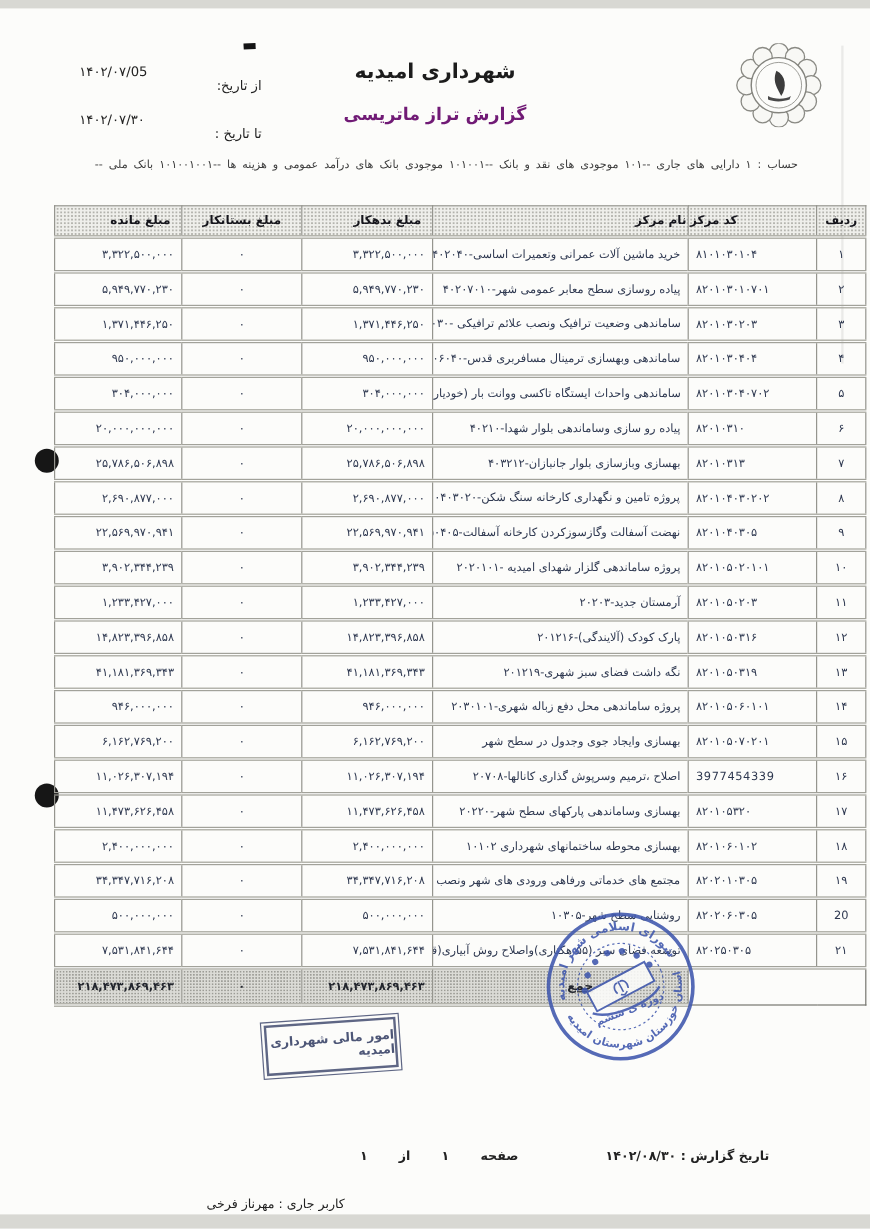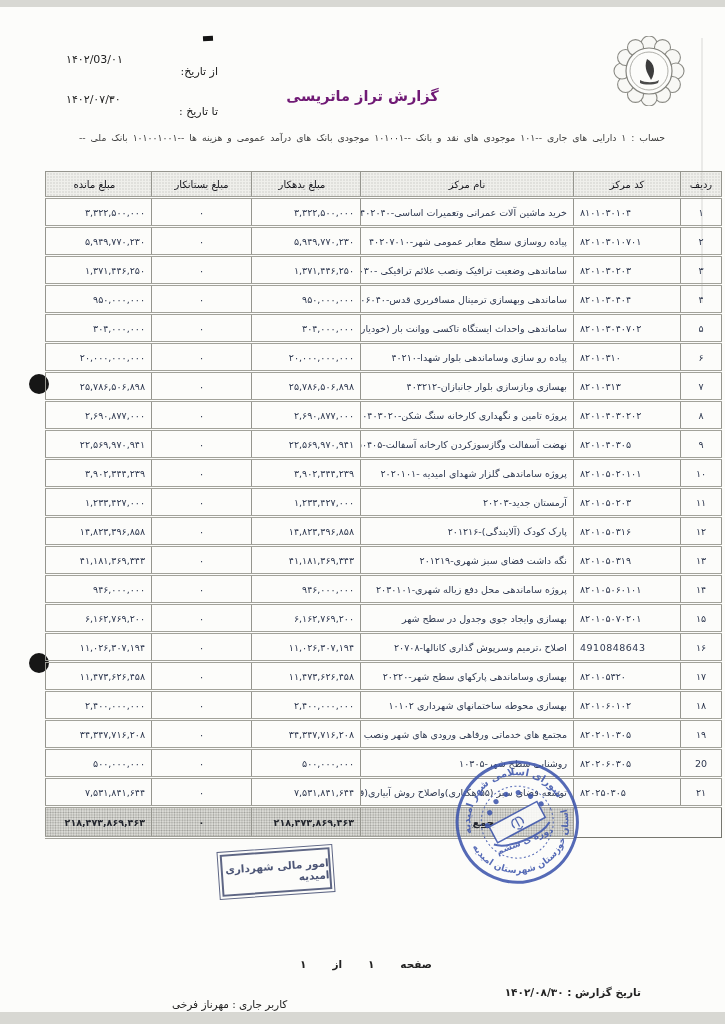--- a/index.html
+++ b/index.html
@@ -27,24 +27,24 @@
   .acct{position:absolute;right:60px;top:128px;width:590px;text-align:right;font-size:9.3px;color:#3d3d3d;line-height:20px;word-spacing:2px;margin-left:47px;}
 
   
   table.bal{
     position:absolute;left:45px;top:171px;width:642px;
     border-collapse:collapse;table-layout:fixed;direction:rtl;
     border:1.5px solid #76766f;
   }
   .bal th,.bal td{border:1px solid #95958e;border-bottom:3px double #a2a29a;overflow:hidden;white-space:nowrap;}
   .bal th{
-    height:22px;font-size:10px;font-weight:normal;color:#15151c;
+    height:22px;font-size:10px;font-weight:bold;color:#15151c;
     background-color:rgba(205,205,198,.28);
     background-image:radial-gradient(circle,rgba(120,120,112,.5) .6px,transparent .95px);
-    background-size:3px 3px;text-align:center;
+    background-size:3px 3px;
   }
   .bal td{height:24px;font-size:9.5px;color:#2e3850;padding:1px 6px;}
   .c0{width:38px;text-align:center;}
   .c1{width:104px;text-align:left;letter-spacing:.5px;}
   .c2{width:210px;text-align:right;color:#222b40;font-size:9.7px;}
   .c3{width:98px;text-align:right;padding-right:9px;}
   .c4{width:97px;text-align:center;}
   .c5{width:95px;text-align:right;padding-right:9px;}
   tr.total-row td{height:26px;font-weight:bold;color:#23262e;}
   td.tot{
@@ -59,21 +59,21 @@
   .stamp-rect{
     position:absolute;left:221px;top:851px;width:106px;height:38px;
     border:2px solid #4d5678;outline:1px solid #4d5678;outline-offset:2px;
     transform:rotate(-4deg);display:flex;align-items:center;justify-content:center;
     color:#3b4569;font-size:10.5px;font-weight:bold;opacity:.9;
   }
   .stamp-circle{position:absolute;left:440px;top:744px;transform:rotate(-22deg);opacity:.88;}
 
   
   .footer-item{position:absolute;font-size:10.5px;color:#222;}
-  .f-report{right:84px;top:958px;font-weight:bold;margin-top:28px;}
+  .f-report{right:84px;top:958px;font-weight:bold;}
   .f-page{left:300px;top:958px;width:132px;display:flex;justify-content:space-between;font-weight:bold;}
   .f-user{left:172px;top:998px;font-weight:normal;}
 </style>
 </head>
 <body>
 
 <div class="page">
 
   <div class="scan-edge-top"></div>
   <div class="scan-line-right"></div>
@@ -97,25 +97,26 @@
           <circle cx="-23.4" cy="-13.5" r="8"></circle>
           <circle cx="-13.5" cy="-23.4" r="8"></circle>
       </g>
       <circle cx="0" cy="0" r="23" fill="#fcfcfa" stroke="#84847e" stroke-width="1.2"></circle>
       <circle cx="0" cy="0" r="19" fill="none" stroke="#9a9a94" stroke-width=".8"></circle>
       <path d="M-2,-12 C6,-8 7,2 2,9 C0,4 -6,-2 -2,-12 Z" fill="#3c3c3c"></path>
       <path d="M-9,9 C-4,12 6,12 10,9 L9,12 C4,14 -5,14 -9,12 Z" fill="#4a4a4a"></path>
     </svg>
   </div>
 
+  <div class="title">شهرداری امیدیه</div>
   <div class="subtitle">گزارش تراز ماتریسی</div>
 
   <div class="daterow date-from">
     <span class="lbl">از تاریخ:</span>
-    <span>۱۴۰۲/03/۰۱</span>
+    <span>۱۴۰۲/۰۷/05</span>
   </div>
   <div class="daterow date-to">
     <span class="lbl">تا تاریخ :</span>
     <span>۱۴۰۲/۰۷/۳۰</span>
   </div>
 
   <div class="acct">
     <div>حساب : ۱   دارایی های جاری   --۱۰۱   موجودی های نقد و بانک   --۱۰۱۰۰۱   موجودی بانک های درآمد عمومی و هزینه ها   --۱۰۱۰۰۱۰۰۱   بانک ملی   --</div>
   </div>
 
@@ -246,21 +247,21 @@
         <tr>
           <td class="c0">۱۵</td>
           <td class="c1">۸۲۰۱۰۵۰۷۰۲۰۱</td>
           <td class="c2">بهسازی وایجاد جوی وجدول در سطح شهر</td>
           <td class="c3">۶,۱۶۲,۷۶۹,۲۰۰</td>
           <td class="c4">۰</td>
           <td class="c5">۶,۱۶۲,۷۶۹,۲۰۰</td>
         </tr>
         <tr>
           <td class="c0">۱۶</td>
-          <td class="c1">4910848643</td>
+          <td class="c1">3977454339</td>
           <td class="c2">اصلاح ،ترمیم وسرپوش گذاری کانالها-۲۰۷۰۸</td>
           <td class="c3">۱۱,۰۲۶,۳۰۷,۱۹۴</td>
           <td class="c4">۰</td>
           <td class="c5">۱۱,۰۲۶,۳۰۷,۱۹۴</td>
         </tr>
         <tr>
           <td class="c0">۱۷</td>
           <td class="c1">۸۲۰۱۰۵۳۲۰</td>
           <td class="c2">بهسازی وساماندهی پارکهای سطح شهر-۲۰۲۲۰</td>
           <td class="c3">۱۱,۴۷۳,۶۲۶,۴۵۸</td>

